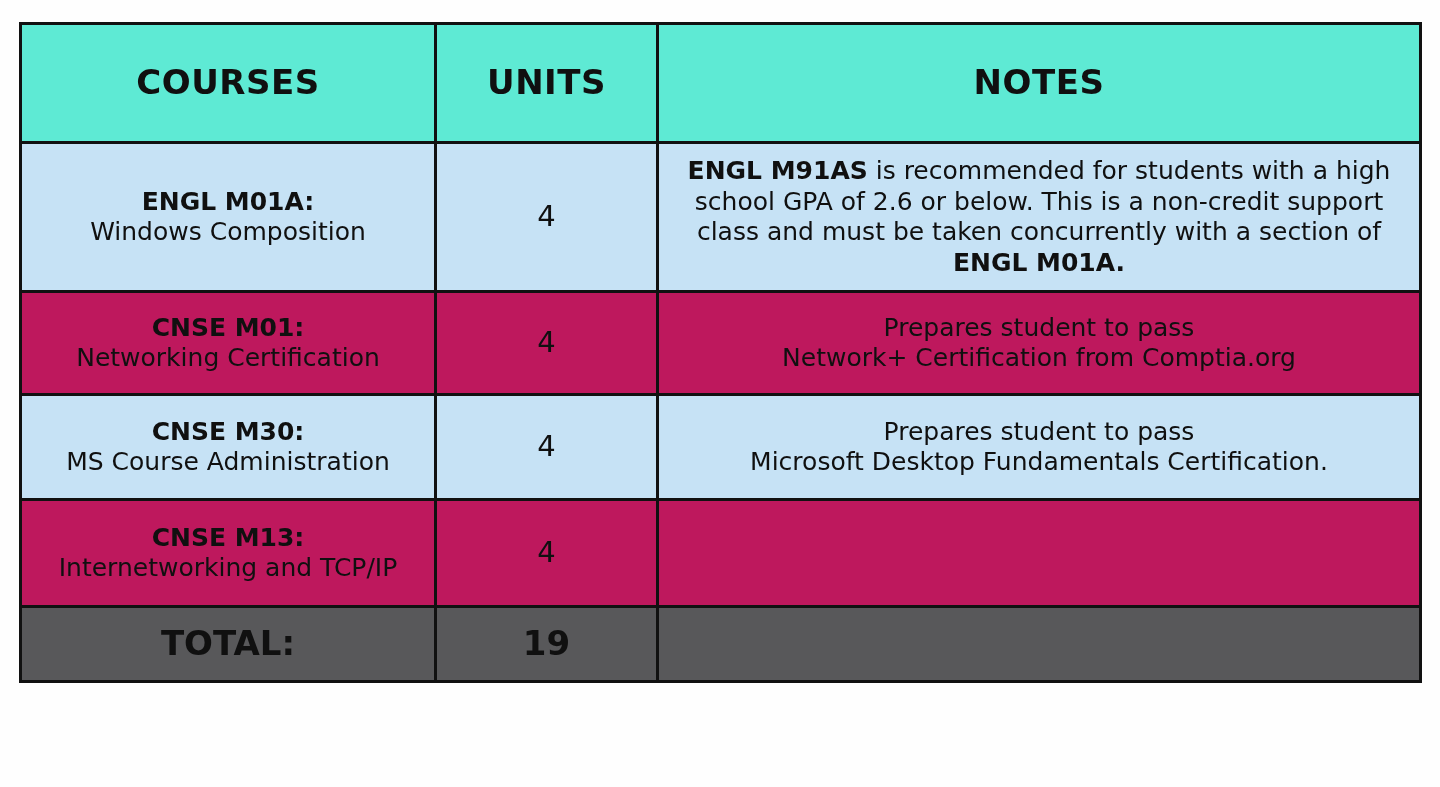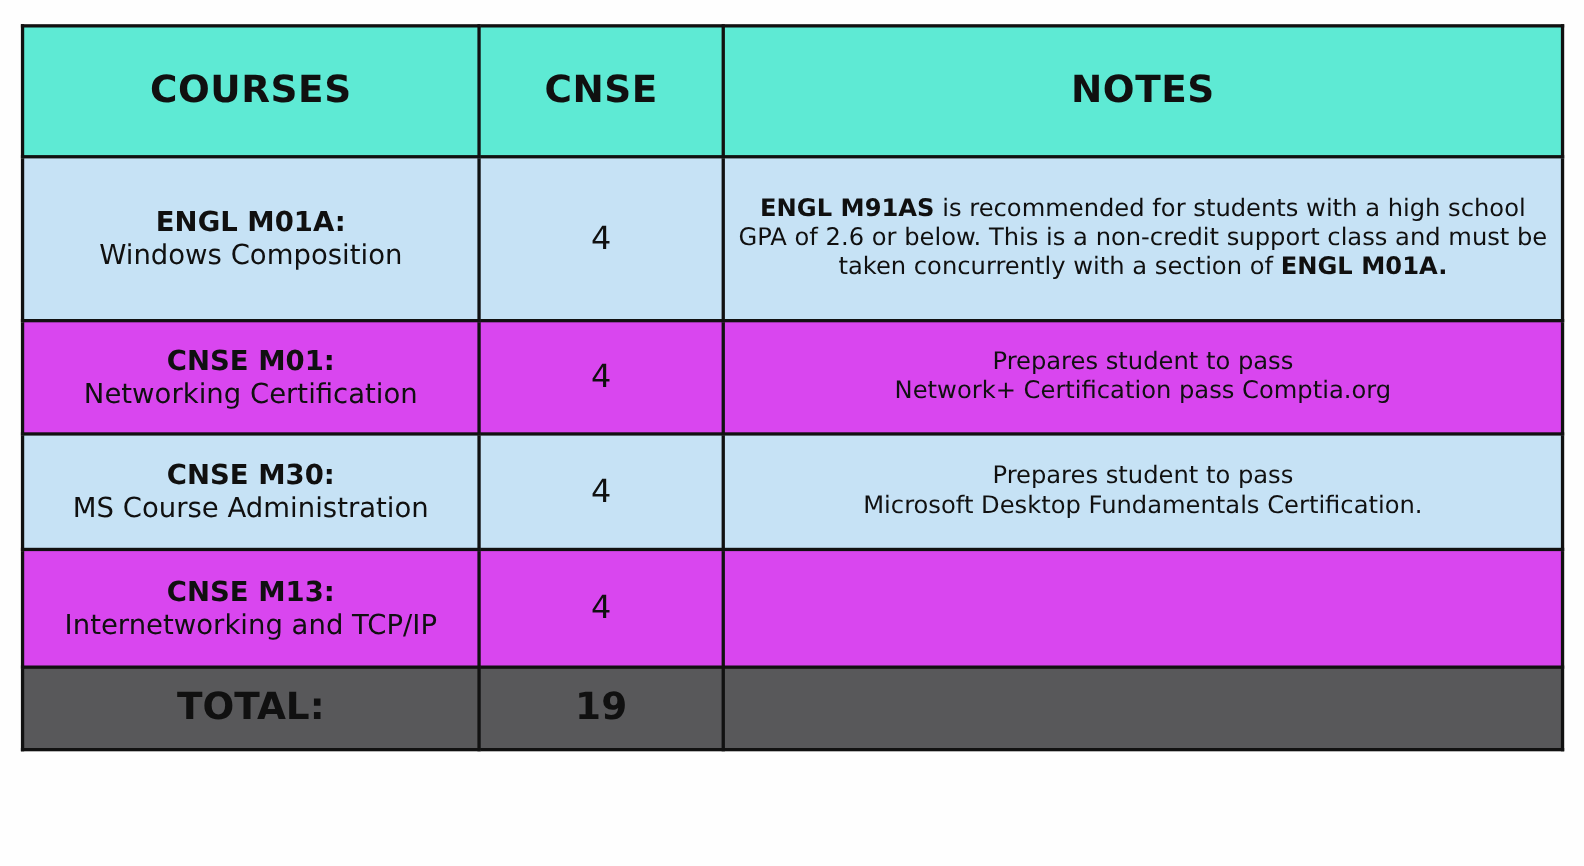--- a/index.html
+++ b/index.html
@@ -44,21 +44,21 @@
     color: #FFFFFF;
     font-weight: bold;
     font-size: 34px;
     letter-spacing: 0.5px;
     height: 104px;
     padding: 4px 10px;
   }
 
   
   tr.row-blue  td { background: #C6E2F5; }
-  tr.row-yellow td { background: #d946ef; }
+  tr.row-yellow td { background: #be185d; }
 
   td.cell-course {
     font-size: 25px;
     padding-left: 8px;
     padding-right: 8px;
   }
   td.cell-course .course-code {
     font-weight: bold;
     display: block;
   }
@@ -66,21 +66,21 @@
     font-weight: normal;
     display: block;
   }
 
   td.cell-units {
     font-size: 29px;
     font-weight: normal;
   }
 
   td.cell-notes {
-    font-size: 22px;
+    font-size: 25px;
     padding-left: 14px;
     padding-right: 14px;
   }
   td.cell-notes b { font-weight: bold; }
 
   tr.row-h1 td { height: 134px; }
   tr.row-h2 td { height: 88px; }
   tr.row-h3 td { height: 90px; }
   tr.row-h4 td { height: 92px; }
   tr.row-h5 td { height: 108px; }
@@ -101,40 +101,40 @@
 
 <table id="course-plan-table">
   <colgroup>
     <col class="col-courses">
     <col class="col-units">
     <col class="col-notes">
   </colgroup>
   <thead>
     <tr>
       <th>COURSES</th>
-      <th>CNSE</th>
+      <th>UNITS</th>
       <th>NOTES</th>
     </tr>
   </thead>
   <tbody id="table-body">
       <tr class="row-blue row-h1">
         <td class="cell-course">
           <span class="course-code">ENGL M01A:</span>
           <span class="course-title">Windows Composition</span>
         </td>
         <td class="cell-units">4</td>
         <td class="cell-notes"><b>ENGL M91AS</b><span> is recommended for students with a high school GPA of 2.6 or below. This is a non-credit support class and must be taken concurrently with a section of </span><b>ENGL M01A.</b></td>
       </tr>
       <tr class="row-yellow row-h2">
         <td class="cell-course">
           <span class="course-code">CNSE M01:</span>
           <span class="course-title">Networking Certification</span>
         </td>
         <td class="cell-units">4</td>
-        <td class="cell-notes"><span>Prepares student to pass</span><br><span>Network+ Certification pass Comptia.org</span></td>
+        <td class="cell-notes"><span>Prepares student to pass</span><br><span>Network+ Certification from Comptia.org</span></td>
       </tr>
       <tr class="row-blue row-h3">
         <td class="cell-course">
           <span class="course-code">CNSE M30:</span>
           <span class="course-title">MS Course Administration</span>
         </td>
         <td class="cell-units">4</td>
         <td class="cell-notes"><span>Prepares student to pass</span><br><span>Microsoft Desktop Fundamentals Certification.</span></td>
       </tr>
       <tr class="row-yellow row-h4">

